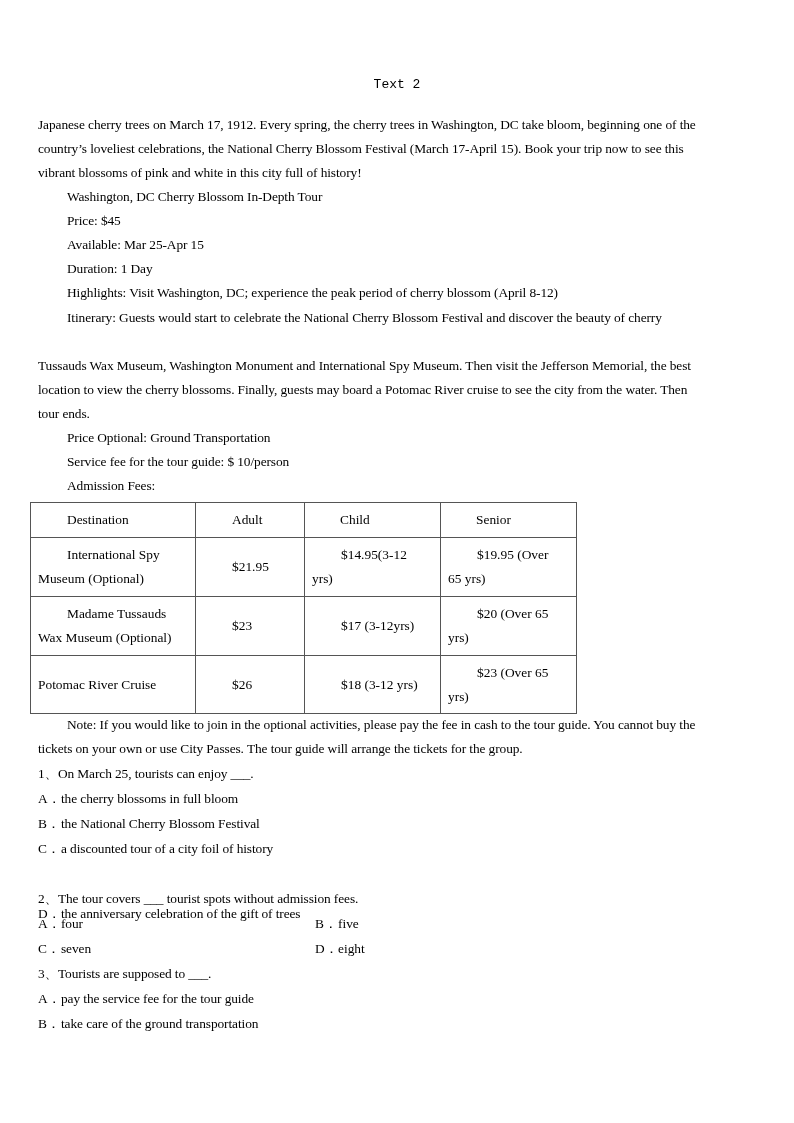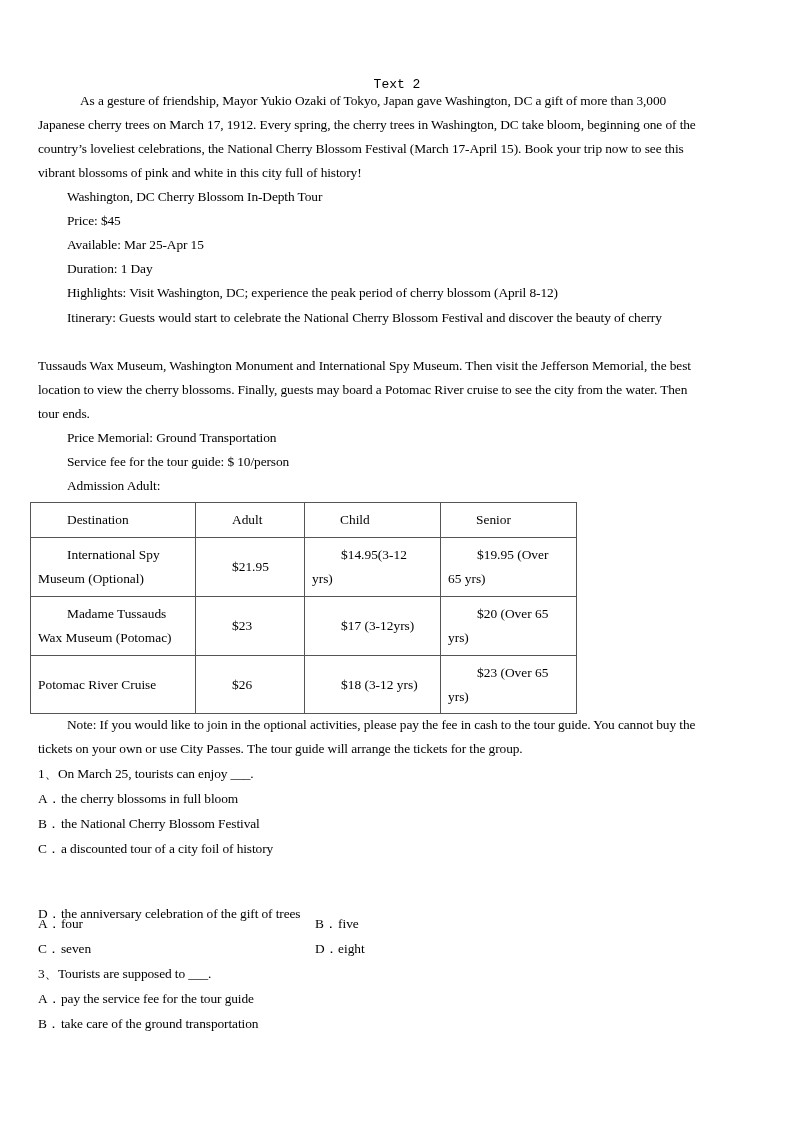--- a/index.html
+++ b/index.html
@@ -74,39 +74,38 @@
     }
     .opt-label { display: inline-block; width: 23px; }
   </style>
 </head>
 <body>
 
 <div class="page">
 
   <div class="title">Text 2</div>
 
-  <div class="line" style="left:80px; top:93px;">As a gesture of friendship, Mayor Yukio Ozaki of Tokyo, Japan gave Washington, DC a gift of more than 3,000</div>
   <div class="line" style="top:117px;">Japanese cherry trees on March 17, 1912. Every spring, the cherry trees in Washington, DC take bloom, beginning one of the</div>
   <div class="line" style="top:141px;">country’s loveliest celebrations, the National Cherry Blossom Festival (March 17-April 15). Book your trip now to see this</div>
   <div class="line" style="top:165px;">vibrant blossoms of pink and white in this city full of history!</div>
 
   <div class="line indent" style="top:189px;">Washington, DC Cherry Blossom In-Depth Tour</div>
   <div class="line indent" style="top:213px;">Price: $45</div>
   <div class="line indent" style="top:237px;">Available: Mar 25-Apr 15</div>
   <div class="line indent" style="top:261px;">Duration: 1 Day</div>
   <div class="line indent" style="top:285px;">Highlights: Visit Washington, DC; experience the peak period of cherry blossom (April 8-12)</div>
 
   <div class="line indent" style="top:310px;">Itinerary: Guests would start to celebrate the National Cherry Blossom Festival and discover the beauty of cherry</div>
   <div class="line" style="top:358px;">Tussauds Wax Museum, Washington Monument and International Spy Museum. Then visit the Jefferson Memorial, the best</div>
   <div class="line" style="top:382px;">location to view the cherry blossoms. Finally, guests may board a Potomac River cruise to see the city from the water. Then</div>
   <div class="line" style="top:406px;">tour ends.</div>
 
-  <div class="line indent" style="top:430px;">Price Memorial: Ground Transportation</div>
+  <div class="line indent" style="top:430px;">Price Optional: Ground Transportation</div>
   <div class="line indent" style="top:454px;">Service fee for the tour guide: $ 10/person</div>
-  <div class="line indent" style="top:478px;">Admission Adult:</div>
+  <div class="line indent" style="top:478px;">Admission Fees:</div>
 
   <table class="fees">
     <tbody>
         <tr class="r0">
       <td class="c1">
             <span class="tl pad-first">Destination</span>
           </td>
       <td class="c2">
             <span class="tl" style="padding-left:36px;">Adult</span>
           </td>
@@ -130,21 +129,21 @@
         <span class="tl pad-left">yrs)</span>
       </td>
       <td class="c4">
         <span class="tl" style="padding-left:36px;">$19.95 (Over</span>
         <span class="tl pad-left">65 yrs)</span>
       </td>
     </tr>
     <tr class="r2">
       <td class="c1">
         <span class="tl pad-first">Madame Tussauds</span>
-        <span class="tl pad-left">Wax Museum (Potomac)</span>
+        <span class="tl pad-left">Wax Museum (Optional)</span>
       </td>
       <td class="c2">
             <span class="tl" style="padding-left:36px;">$23</span>
           </td>
       <td class="c3">
             <span class="tl" style="padding-left:36px;">$17 (3-12yrs)</span>
           </td>
       <td class="c4">
         <span class="tl" style="padding-left:36px;">$20 (Over 65</span>
         <span class="tl pad-left">yrs)</span>
@@ -178,20 +177,21 @@
   <div class="line" style="top:816px;">
     <span class="opt-label">B．</span><span>the National Cherry Blossom Festival</span>
   </div>
   <div class="line" style="top:841px;">
     <span class="opt-label">C．</span><span>a discounted tour of a city foil of history</span>
   </div>
   <div class="line" style="top:906px;">
     <span class="opt-label">D．</span><span>the anniversary celebration of the gift of trees</span>
   </div>
 
+  <div class="line" style="top:891px;">2、The tour covers ___ tourist spots without admission fees.</div>
   <div class="line" style="top:916px;">
     <span class="opt-label">A．</span><span>four</span>
   </div>
   <div class="opt-right" style="top:916px;">
     <span class="opt-label">B．</span><span>five</span>
   </div>
   <div class="line" style="top:941px;">
     <span class="opt-label">C．</span><span>seven</span>
   </div>
   <div class="opt-right" style="top:941px;">

